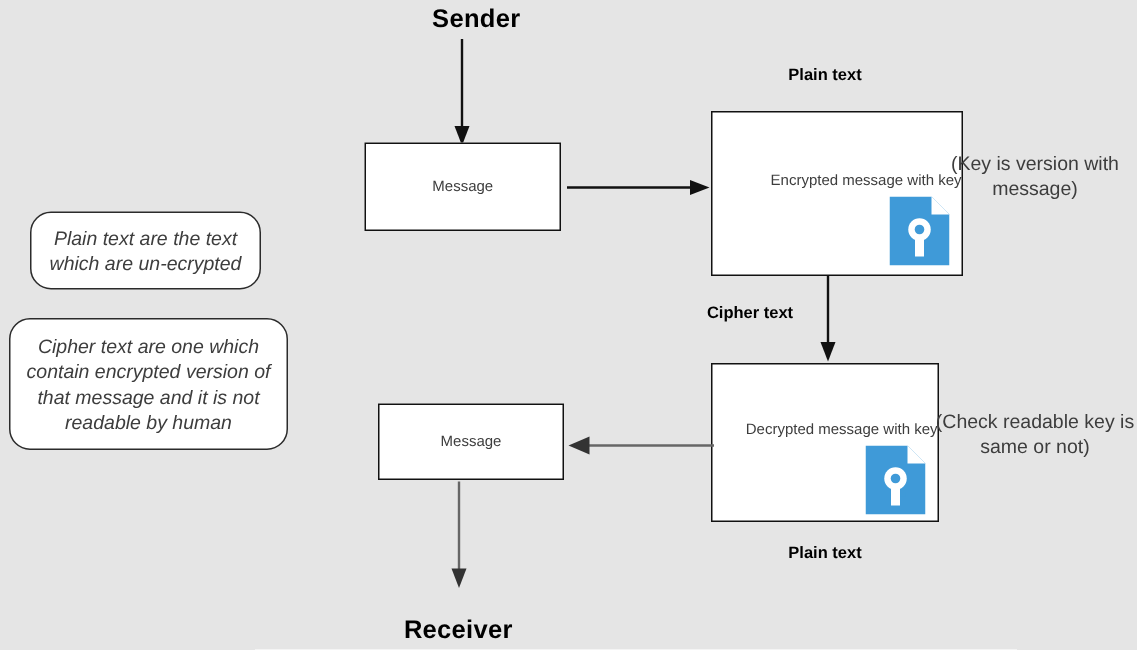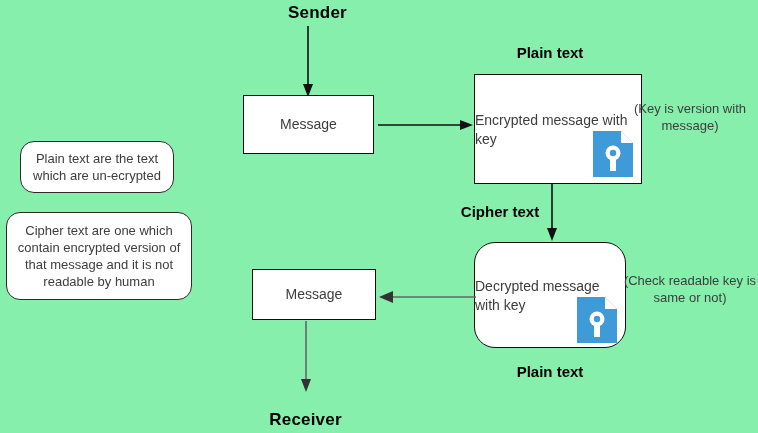--- a/index.html
+++ b/index.html
@@ -8,51 +8,52 @@
     background: #ffffff;
   }
   body {
     font-family: "Liberation Sans", sans-serif;
     -webkit-font-smoothing: antialiased;
   }
   #canvas {
     position: relative;
     width: 758px;
     height: 433px;
-    background: #86efac;
+    background: #e5e5e5;
     overflow: hidden;
   }
   .abs { position: absolute; }
 
   
   .endpoint-label {
     font-size: 17px;
     font-weight: bold;
     color: #000000;
     letter-spacing: 0.2px;
     text-align: center;
     white-space: nowrap;
   }
   .flow-label {
-    font-size: 15px;
+    font-size: 11px;
     font-weight: bold;
     color: #000000;
     text-align: center;
     white-space: nowrap;
   }
   .note-text {
     font-size: 13px;
     color: #3d3d3d;
     text-align: center;
     line-height: 17px;
+    font-style: italic;
   }
   .box-text {
-    font-size: 14px;
+    font-size: 10px;
     color: #3d3d3d;
-    text-align: left;
+    text-align: right;
     line-height: 19px;
   }
   .callout-text {
     font-size: 13px;
     color: #3d3d3d;
     text-align: center;
     line-height: 17px;
   }
 
   
@@ -129,21 +130,21 @@
 
   <div class="abs callout-text" style="left:622px; top:100px; width:136px;">(Key is version with message)</div>
 
   <svg class="conn" style="left:538px; top:184px;" width="28" height="58">
     <line x1="14" y1="0" x2="14" y2="47" stroke="#111111" stroke-width="1.6"></line>
     <polygon points="14,57 9,44 19,44" fill="#111111"></polygon>
   </svg>
 
   <div class="abs flow-label" style="left:456px; top:203px; width:88px; text-align:center;">Cipher text</div>
 
-  <div class="abs crypto-box" style="left:474px; top:242px; width:152px; height:106px;border-radius:21px;">
+  <div class="abs crypto-box" style="left:474px; top:242px; width:152px; height:106px;">
     <div class="box-text" style="top:34px;">Decrypted message with key</div>
 
     <svg class="key-doc-icon" style="right:8px; bottom:4px;" width="40" height="46" viewBox="0 0 40 46">
       <path d="M0,0 H28 L40,12 V46 H0 Z" fill="#3f9ad8"></path>
       <path d="M28,0 L40,12 H28 Z" fill="#ffffff"></path>
       <circle cx="20" cy="22" r="7.5" fill="#ffffff"></circle>
       <circle cx="20" cy="22" r="3.2" fill="#3f9ad8"></circle>
       <rect x="17" y="27" width="6" height="13" fill="#ffffff"></rect>
       <rect x="23" y="31" width="3.5" height="3" fill="#3f9ad8"></rect>
     </svg>

